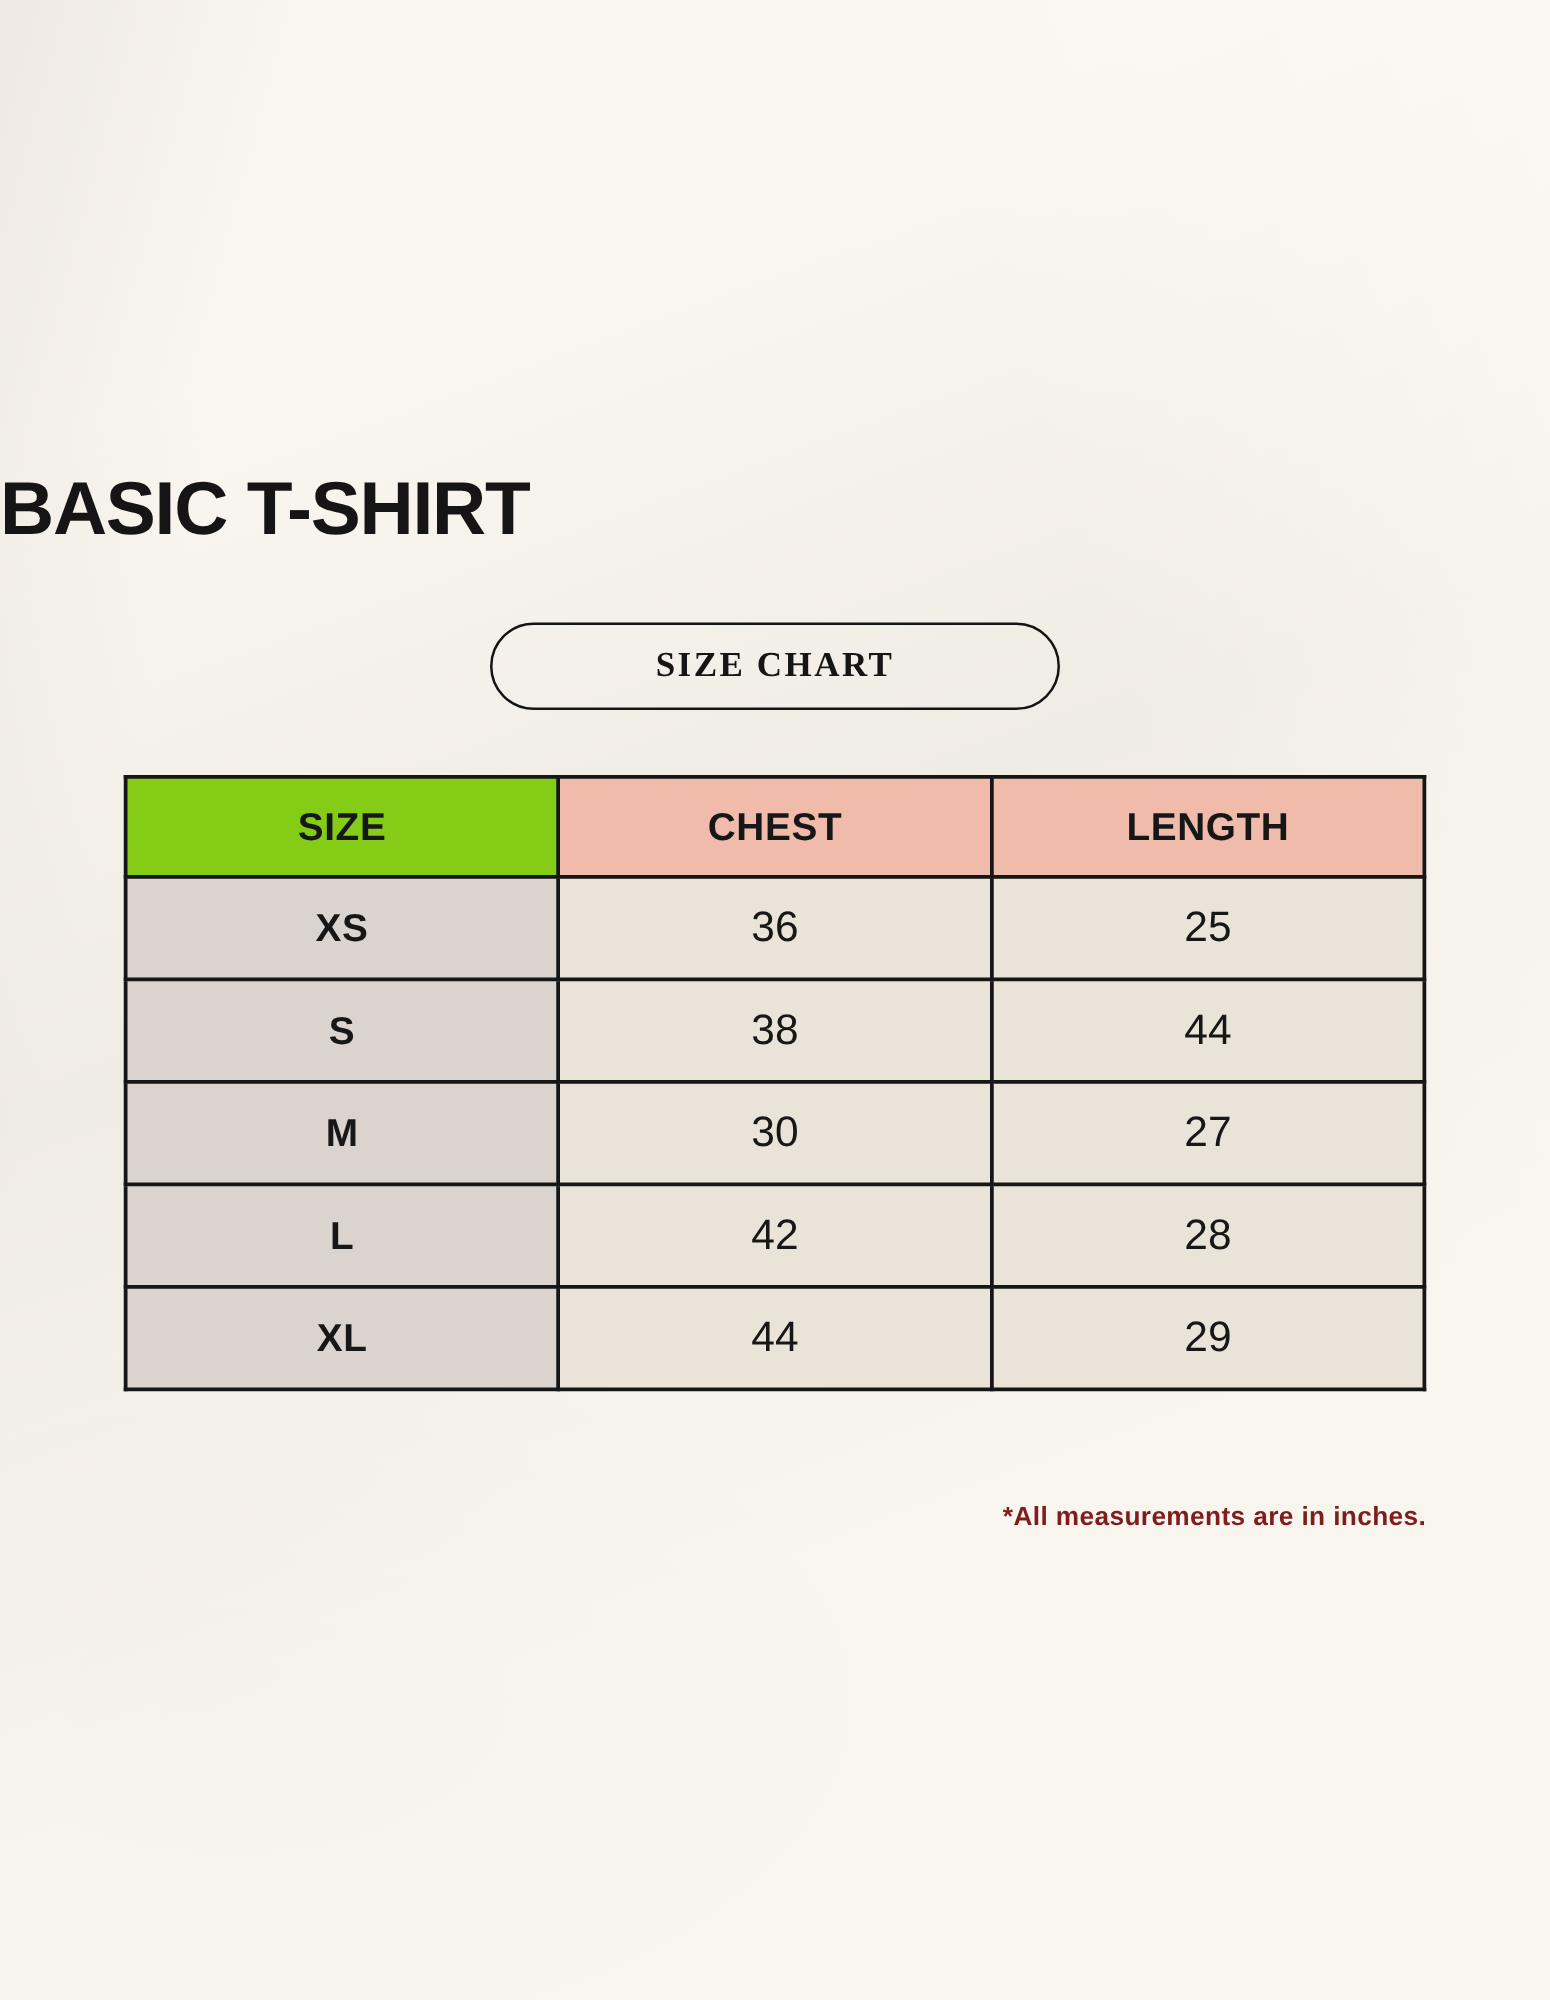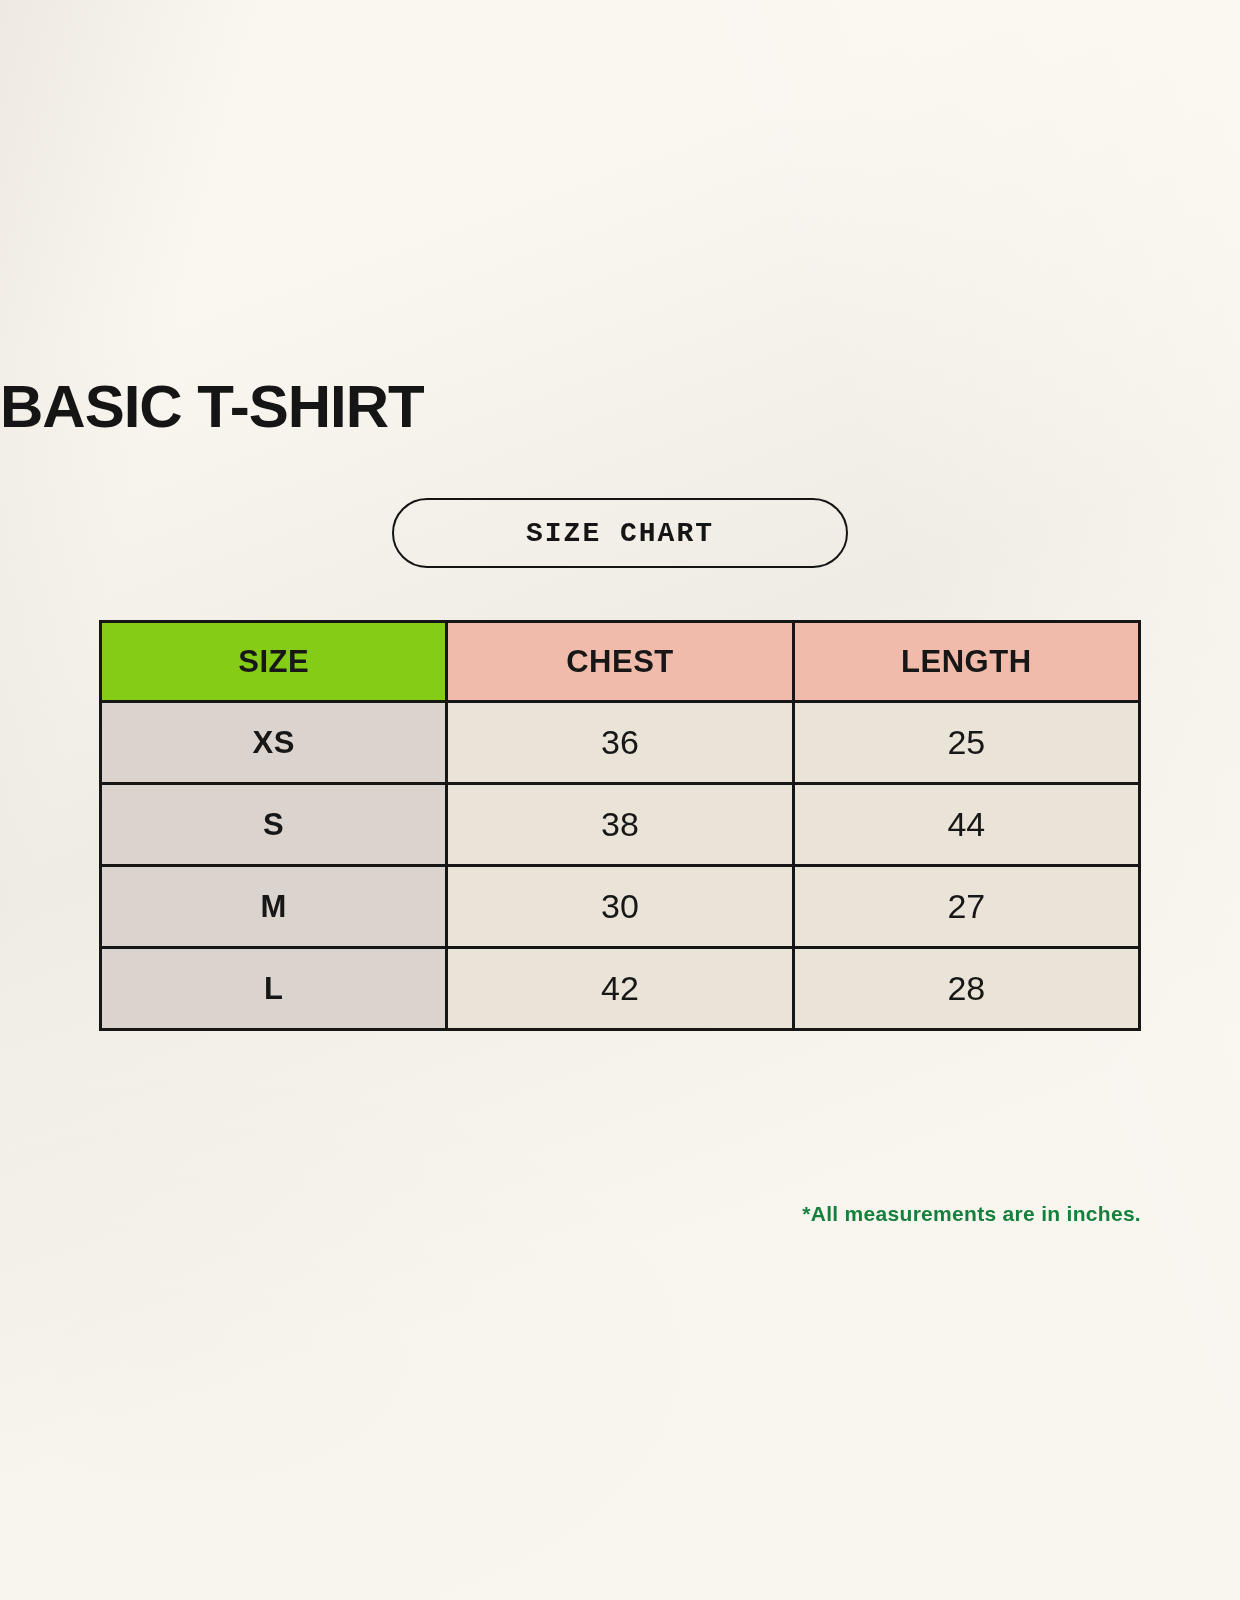--- a/index.html
+++ b/index.html
@@ -39,21 +39,21 @@
     top: 498px;
     left: 392px;
     width: 456px;
     height: 70px;
     border: 2.5px solid #141414;
     border-radius: 35px;
     background: transparent;
     display: flex;
     align-items: center;
     justify-content: center;
-    font-family: Liberation Mono, monospace;
+    font-family: Liberation Serif, serif;
     font-size: 28px;
     font-weight: bold;
     letter-spacing: 2px;
     color: #151515;
     cursor: pointer;
   }
 
   table.size-table {
     position: absolute;
     top: 620px;
@@ -99,21 +99,21 @@
 
   .footnote {
     position: absolute;
     top: 1202px;
     left: 99px;
     width: 1042px;
     text-align: right;
     font-size: 21px;
     font-weight: bold;
     letter-spacing: 0.3px;
-    color: #15803d;
+    color: #7f1d1d;
   }
 </style>
 </head>
 <body>
 
 <h1 class="page-title">BASIC T-SHIRT</h1>
 
 <div class="pill-button">
   <span>SIZE CHART</span>
 </div>
@@ -140,16 +140,21 @@
     <tr>
       <td class="cell-size">M</td>
       <td class="cell-value">30</td>
       <td class="cell-value">27</td>
     </tr>
     <tr>
       <td class="cell-size">L</td>
       <td class="cell-value">42</td>
       <td class="cell-value">28</td>
     </tr>
+    <tr>
+      <td class="cell-size">XL</td>
+      <td class="cell-value">44</td>
+      <td class="cell-value">29</td>
+    </tr>
   </tbody>
 </table>
 
 <div class="footnote">*All measurements are in inches.</div>
 
 </body></html>

